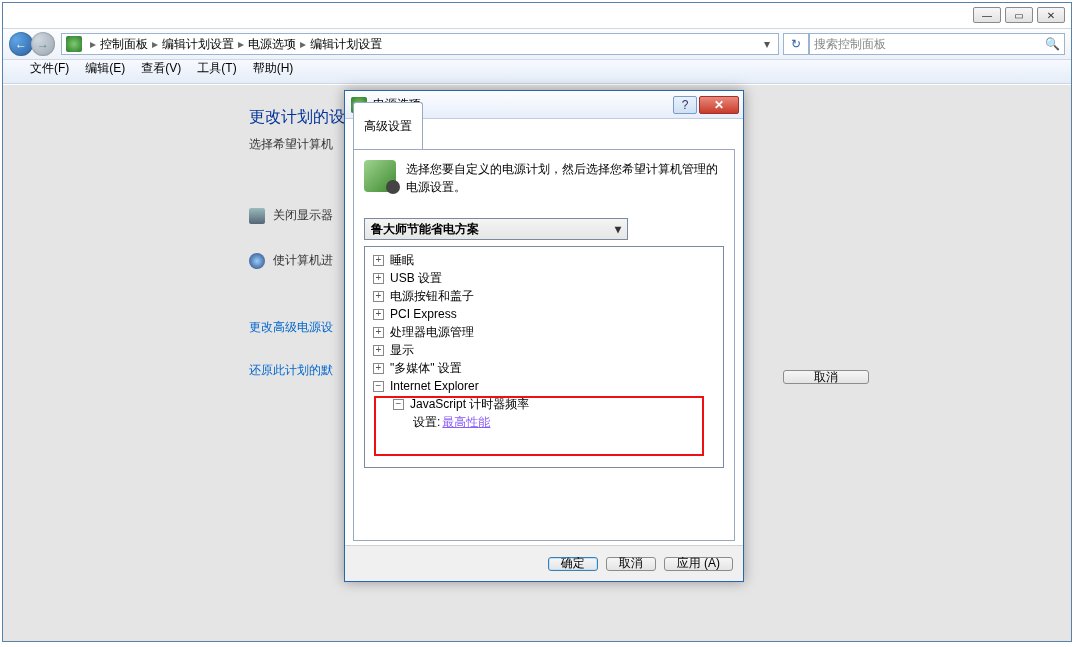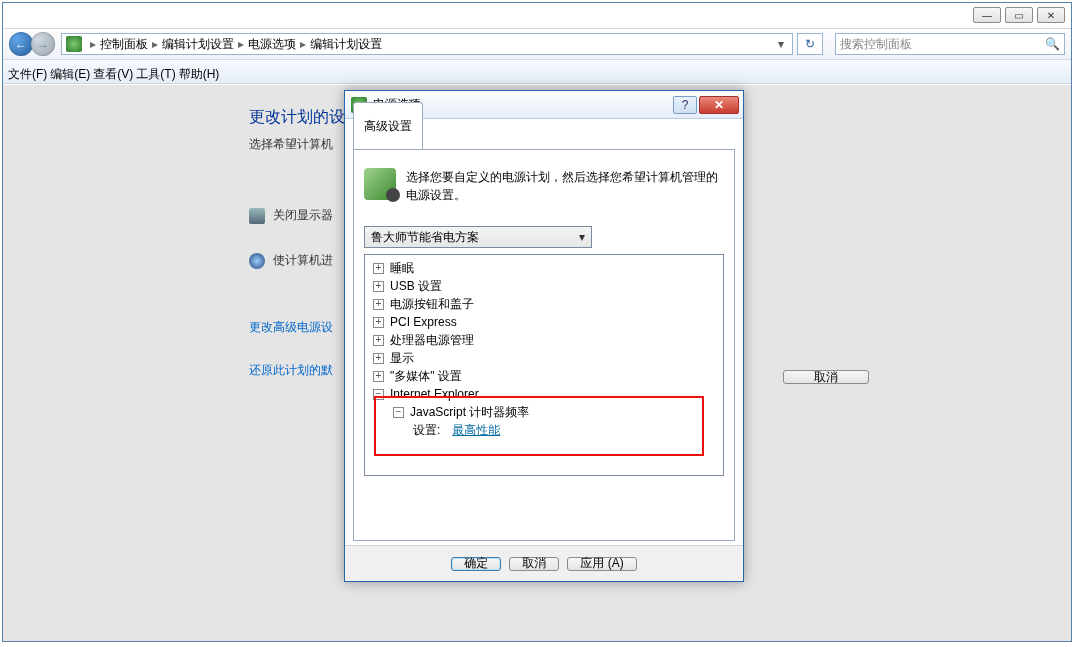--- a/index.html
+++ b/index.html
@@ -43,28 +43,28 @@
   padding: 0 4px; margin: 0 4px 0 6px;
 }
 .bc-icon { width:16px; height:16px; background: radial-gradient(circle,#7fc96f,#2a7a2a); border-radius:2px; margin-right:4px;}
 .bc-sep { margin: 0 4px; color:#666; }
 .bc-item { color:#000; }
 .addr-drop { margin-left:auto; color:#555; padding:0 4px;}
 .refresh-box {
   width: 26px; height:22px; border:1px solid #9bb4cf; background:#fff; display:flex; align-items:center; justify-content:center; color:#2a5e9e;
 }
 .search-box {
-  width: 230px; height:22px; border:1px solid #9bb4cf; background:#fff; margin-left:12px; display:flex; align-items:center; padding:0 4px; color:#888;
+  width: 256px; height:22px; border:1px solid #9bb4cf; background:#fff; margin-left:0; display:flex; align-items:center; padding:0 4px; color:#888;
 }
 .search-box .mag { margin-left:auto; color:#2a5e9e; }
 
 
 .menubar {
   position:absolute; left:0; top:57px; right:0; height:24px;
-  display:flex; align-items:flex-end; padding: 0 5px; gap:3px;
+  display:flex; align-items:flex-start; padding: 0 27px; gap:16px;
   background: linear-gradient(#f7faff,#e5edf7);
   border-bottom:1px solid #cfd6e3;
   color:#000;
 }
 
 
 .content {
   position:absolute; left:0; top:82px; right:0; bottom:0; background:#e5e5e5;
 }
 .center-col {
@@ -107,64 +107,64 @@
 
 .modal-body { position:absolute; left:8px; right:8px; top:34px; bottom:40px; }
 
 .tabstrip { height:24px; display:flex; align-items:flex-end; }
 .tab {
   padding:15px 10px; border:1px solid #9aa9bd; border-bottom:none; background:#fff;
   border-top-left-radius:3px; border-top-right-radius:3px; position:relative; top:1px;
 }
 .tab-panel {
   border:1px solid #9aa9bd; background:#fff; height: calc(100% - 24px);
-  padding:18px 10px; position:relative;
+  padding:10px 10px; position:relative;
 }
 
 .desc-row { display:flex; gap:10px; align-items:flex-start; }
 .battery-icon {
   width:32px; height:32px; flex:0 0 32px;
   background: linear-gradient(135deg,#9fd38e,#3d8a30); border-radius:4px;
   position:relative;
 }
 .battery-icon::after{
   content:""; position:absolute; right:-4px; bottom:-2px; width:14px;height:14px;
   background:#444; border-radius:50%;
 }
 .desc-text { font-size:12px; line-height:1.5; }
 
 .plan-select {
-  margin-top:22px; width:228px; height:22px; border:1px solid #7a8aa0; background:linear-gradient(#f4f4f4,#e6e6e6);
-  display:flex; align-items:center; padding:0 6px;
+  margin-top:22px; width:264px; height:22px; border:1px solid #7a8aa0; background:linear-gradient(#f4f4f4,#e6e6e6);
+  display:flex; align-items:center; padding:0 6px;font-weight:bold;
 }
 .plan-select .dd { margin-left:auto; color:#333; }
 
 .tree-box {
   margin-top:6px; border:1px solid #7a8aa0; height:222px; background:#fff; overflow:auto; padding:4px 2px;
 }
 .tree-row { display:flex; align-items:center; height:18px; font-size:12px; padding-left:6px;}
 .tw { display:inline-flex; width:11px; height:11px; border:1px solid #888; align-items:center; justify-content:center; font-size:10px; line-height:1; color:#555; margin-right:6px; background:#fff;}
 .indent1 { padding-left:26px; }
 .indent2 { padding-left:46px; }
 .setting-label { }
-.setting-val { color:#0369a1; text-decoration: underline; margin-left:12px;}
+.setting-val { color:#8b5cf6; text-decoration: underline; margin-left:2px;}
 .redbox {
   position:absolute; border:2px solid #e11; pointer-events:none;
   left: 20px; width: 330px; top: 246px; height: 60px;
 }
 
 .restore-row { position:absolute; right:12px; bottom:12px; }
 .dlg-btn {
   height:14px; padding:0 12px; border:1px solid #8c8c8c; background:linear-gradient(#f6f6f6,#e4e4e4);
   border-radius:3px; display:inline-flex; align-items:center; justify-content:center; font-size:12px;
 }
 
 .modal-footer {
   position:absolute; left:0; right:0; bottom:0; height:36px; background:#f0f0f0;
-  border-top:1px solid #d0d0d0; display:flex; align-items:center; justify-content:center; gap:8px; padding:0 10px;
+  border-top:1px solid #d0d0d0; display:flex; align-items:center; justify-content:flex-end; gap:8px; padding:0 10px;
 }
 .dlg-btn.primary { border:1px solid #3c7fb1; box-shadow: 0 0 0 1px #bfe0ff inset; }
 </style>
 </head>
 <body>
 
 <div class="explorer">
 
   <div class="win-controls">
     <div class="win-btn">—</div>

